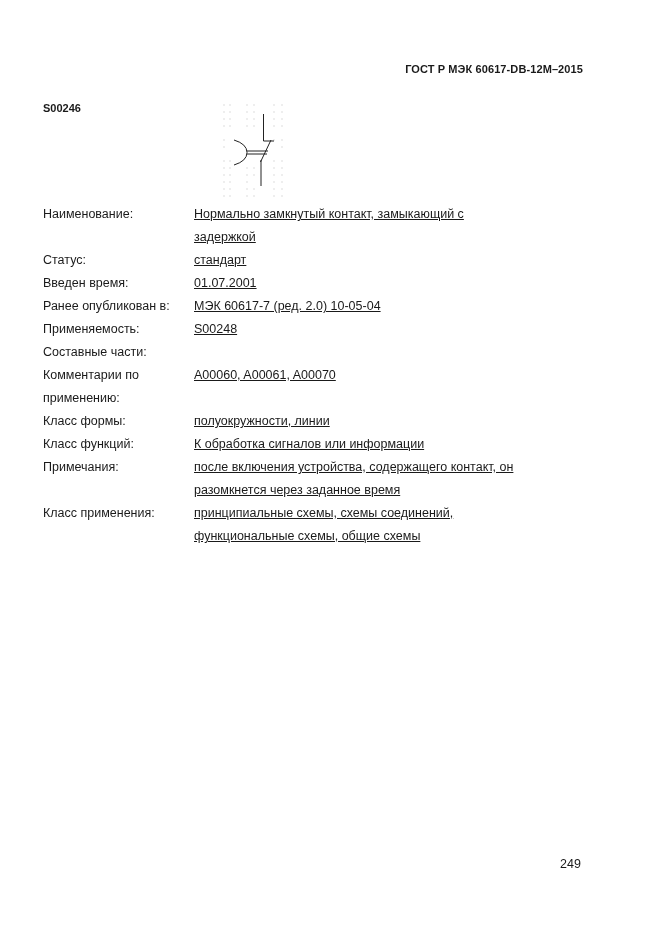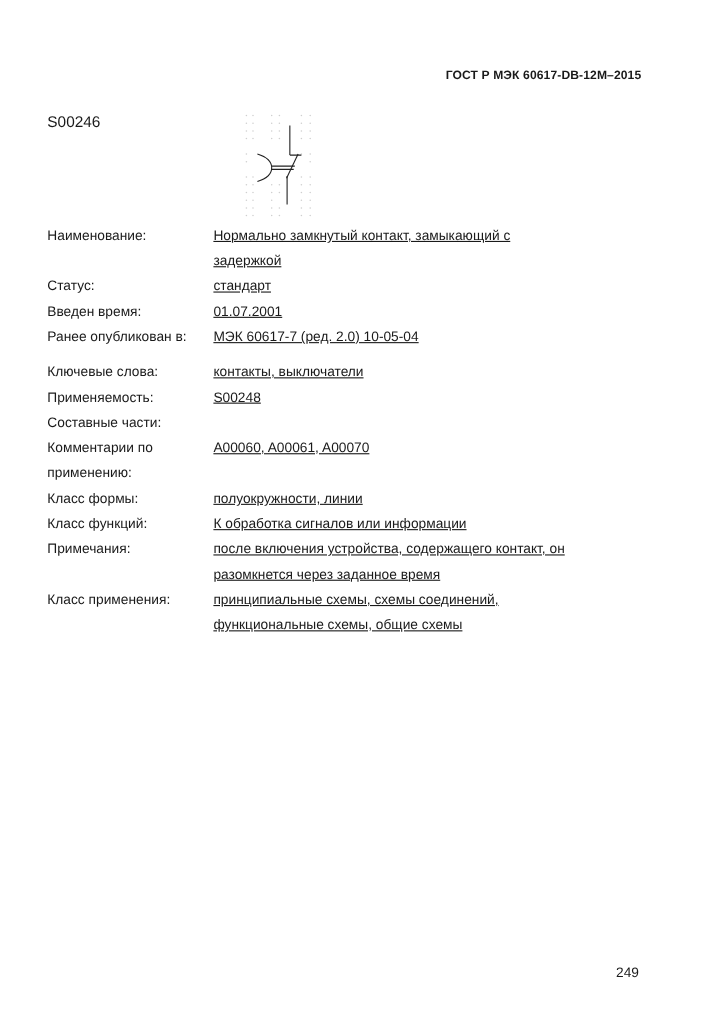--- a/index.html
+++ b/index.html
@@ -1,26 +1,26 @@
 <!DOCTYPE html>
 <html><head>
   <meta charset="utf-8">
   <style>
     html, body { margin: 0; padding: 0; background: #ffffff; }
     body { width: 661px; height: 936px; position: relative; overflow: hidden;
            font-family: "Liberation Sans", sans-serif; color: #1a1a1a; }
     .header { position: absolute; right: 78px; top: 63px; font-size: 11px; font-weight: bold; letter-spacing: 0.1px; }
-    .code { position: absolute; left: 43px; top: 102px; font-size: 14px; font-weight: normal; }
+    .code { position: absolute; left: 43px; top: 102px; font-size: 11px; font-weight: bold; }
     .symbol { position: absolute; left: 218px; top: 100px; width: 72px; height: 100px; }
     .rows { position: absolute; left: 43px; top: 203px; width: 560px; font-size: 12.5px; }
     .row { display: flex; line-height: 23px; justify-content: space-between; }
     .row.gap { margin-top: 9px; }
     .lbl { width: 151px; flex: none; }
     .val { flex: 1; text-decoration: underline; }
-    .page-num { position: absolute; left: 560px; top: 857px; font-size: 12.5px; margin-top: 20px; }
+    .page-num { position: absolute; left: 560px; top: 857px; font-size: 12.5px; }
   </style>
 </head>
 <body>
 
 <div class="header">ГОСТ Р МЭК 60617-DB-12M–2015</div>
 
 <div class="code">S00246</div>
 
 <div class="symbol">
   <svg width="72" height="100" viewBox="0 0 72 100" xmlns="http://www.w3.org/2000/svg">
@@ -122,24 +122,20 @@
   </div>
   <div class="row">
     <div class="lbl">Введен время:</div>
     <div class="val">01.07.2001</div>
   </div>
   <div class="row">
     <div class="lbl">Ранее опубликован в:</div>
     <div class="val">МЭК 60617-7 (ред. 2.0) 10-05-04</div>
   </div>
 
-  <div class="row gap">
-    <div class="lbl">Ключевые слова:</div>
-    <div class="val">контакты, выключатели</div>
-  </div>
   <div class="row">
     <div class="lbl">Применяемость:</div>
     <div class="val">S00248</div>
   </div>
   <div class="row">
     <div class="lbl">Составные части:</div>
   </div>
   <div class="row">
     <div class="lbl">
       <div>Комментарии по</div>

